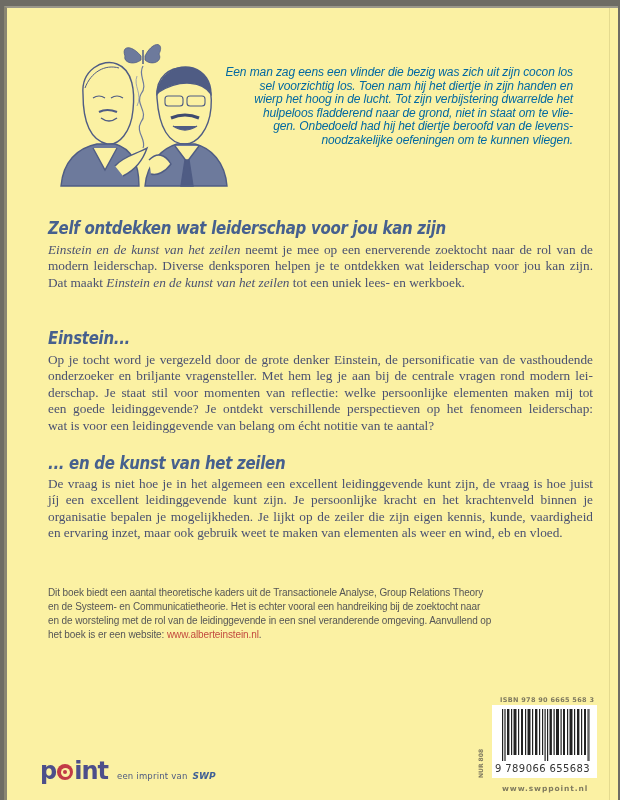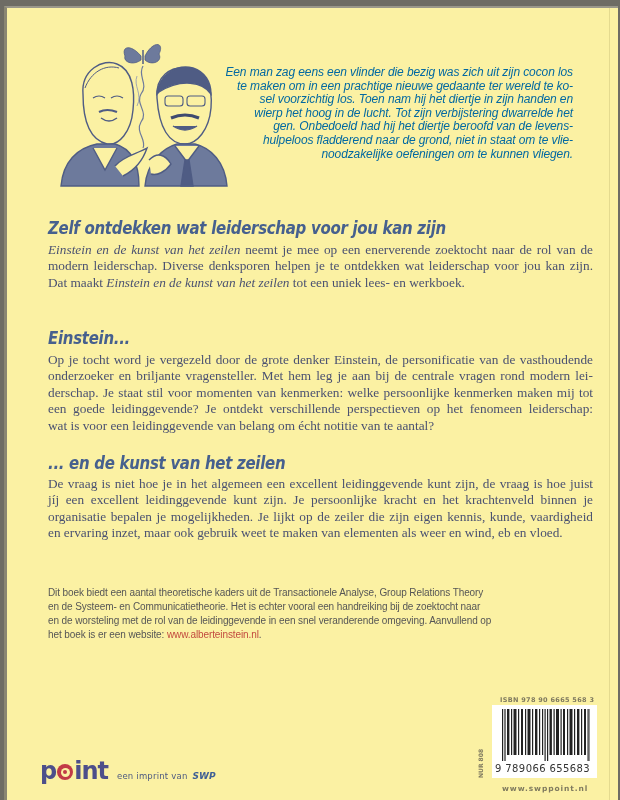--- a/index.html
+++ b/index.html
@@ -125,40 +125,39 @@
       <path d="M120 90 q12 8 24 0" fill="#4f5c84"></path>
       <path d="M92 150 C94 126, 110 112, 124 108 L142 108 C158 112, 172 126, 174 150 Z" fill="#6d7a9c"></path>
       <path d="M122 110 L134 126 L146 110" fill="#fbf1a3"></path>
       <path d="M132 124 L128 150 L140 150 L136 124 Z" fill="#4f5c84"></path>
       <path d="M96 124 C104 116, 112 118, 118 128 C112 136, 104 140, 98 138" fill="#fbf1a3"></path>
     </g>
   </svg>
 
   <div class="intro">
     <span>Een man zag eens een vlinder die bezig was zich uit zijn cocon los</span>
-    <span>te maken om in een prachtige nieuwe gedaante ter wereld te ko-</span>
     <span>sel voorzichtig los. Toen nam hij het diertje in zijn handen en</span>
     <span>wierp het hoog in de lucht. Tot zijn verbijstering dwarrelde het</span>
+    <span>hulpeloos fladderend naar de grond, niet in staat om te vlie-</span>
     <span>gen. Onbedoeld had hij het diertje beroofd van de levens-</span>
-    <span>hulpeloos fladderend naar de grond, niet in staat om te vlie-</span>
     <span>noodzakelijke oefeningen om te kunnen vliegen.</span>
   </div>
 
   <div class="heading" style="top:210px;">Zelf ontdekken wat leiderschap voor jou kan zijn</div>
   <div class="body" style="top:234px;">
     <span class="ln"><i>Einstein en de kunst van het zeilen</i><span> neemt je mee op een enerverende zoektocht naar de rol van de</span></span>
     <span class="ln">modern leiderschap. Diverse denksporen helpen je te ontdekken wat leiderschap voor jou kan zijn.</span>
     <span class="ln last"><span>Dat maakt </span><i>Einstein en de kunst van het zeilen</i><span> tot een uniek lees- en werkboek.</span></span>
   </div>
 
   <div class="heading" style="top:320px;">Einstein...</div>
   <div class="body" style="top:344px;">
     <span class="ln">Op je tocht word je vergezeld door de grote denker Einstein, de personificatie van de vasthoudende</span>
     <span class="ln">onderzoeker en briljante vragensteller. Met hem leg je aan bij de centrale vragen rond modern lei-</span>
-    <span class="ln">derschap. Je staat stil voor momenten van kenmerken: welke persoonlijke kenmerken maken mij tot</span>
+    <span class="ln">derschap. Je staat stil voor momenten van reflectie: welke persoonlijke elementen maken mij tot</span>
     <span class="ln">een goede leidinggevende? Je ontdekt verschillende perspectieven op het fenomeen leiderschap:</span>
     <span class="ln last">wat is voor een leidinggevende van belang om écht notitie van te aantal?</span>
   </div>
 
   <div class="heading" style="top:445px;">... en de kunst van het zeilen</div>
   <div class="body" style="top:468px;">
     <span class="ln">De vraag is niet hoe je in het algemeen een excellent leidinggevende kunt zijn, de vraag is hoe juist</span>
     <span class="ln">jíj een excellent leidinggevende kunt zijn. Je persoonlijke kracht en het krachtenveld binnen je</span>
     <span class="ln">organisatie bepalen je mogelijkheden. Je lijkt op de zeiler die zijn eigen kennis, kunde, vaardigheid</span>
     <span class="ln last">en ervaring inzet, maar ook gebruik weet te maken van elementen als weer en wind, eb en vloed.</span>

